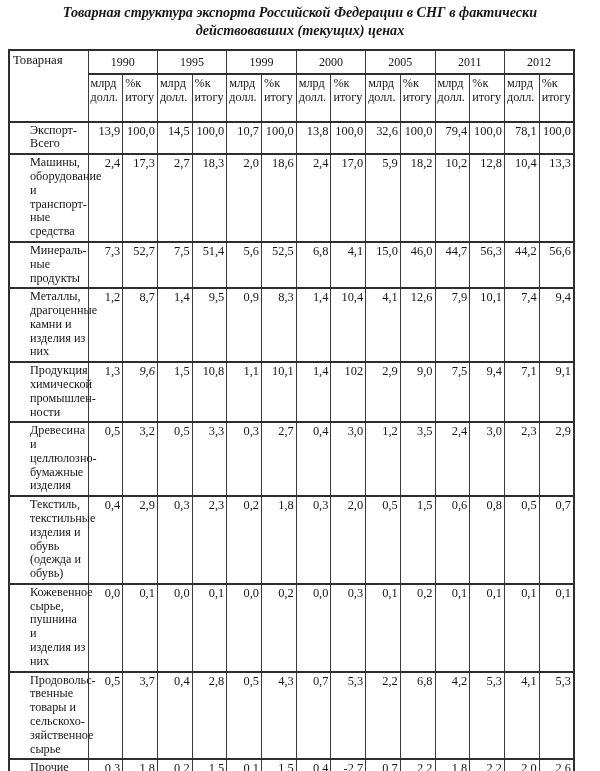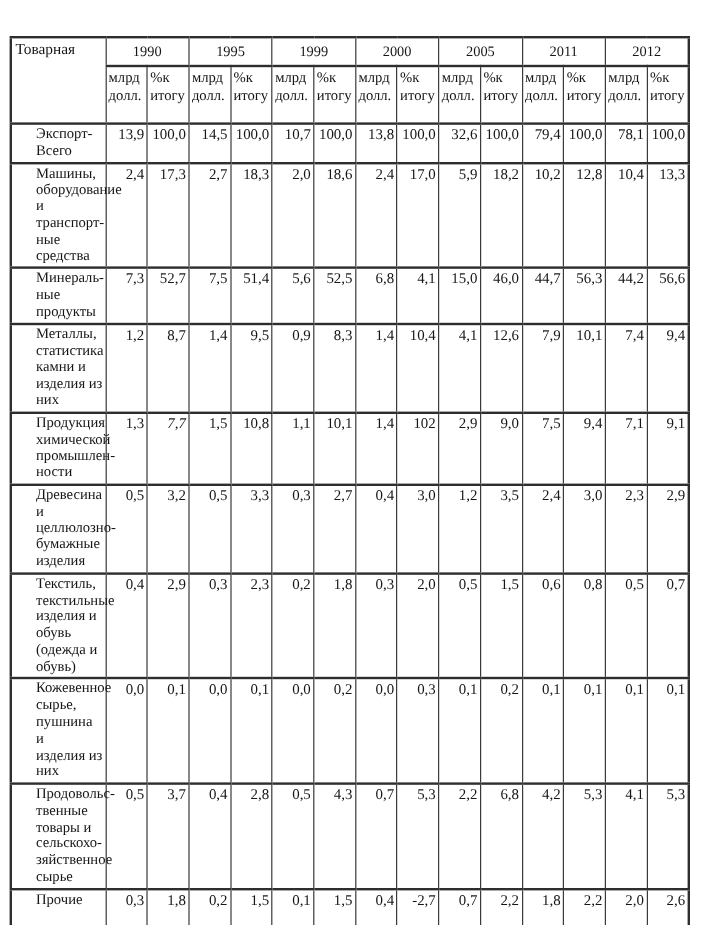--- a/index.html
+++ b/index.html
@@ -90,21 +90,22 @@
   }
   .sources .lead { font-weight: bold; }
 </style>
 </head>
 <body>
 
 <div class="page">
 
 
   <div class="title">
-    <br>
+    <span>Товарная структура экспорта Российской Федерации в СНГ в фактически</span><br>
+    <span>действовавших (текущих) ценах</span>
   </div>
 
   <table class="stat">
     <colgroup>
       <col style="width:79px">
     </colgroup>
     <thead>
       <tr id="year-row">
         <th class="corner" rowspan="2">Товарная</th>
       <th class="year" colspan="2">1990</th>
@@ -199,21 +200,21 @@
           <td class="num">4,1</td>
           <td class="num">15,0</td>
           <td class="num">46,0</td>
           <td class="num">44,7</td>
           <td class="num">56,3</td>
           <td class="num">44,2</td>
           <td class="num">56,6</td>
         </tr>
         <tr>
           <td class="label">Металлы,
-статистика
+драгоценные
 камни и
 изделия из
 них</td>
           <td class="num">1,2</td>
           <td class="num">8,7</td>
           <td class="num">1,4</td>
           <td class="num">9,5</td>
           <td class="num">0,9</td>
           <td class="num">8,3</td>
           <td class="num">1,4</td>
@@ -224,21 +225,21 @@
           <td class="num">10,1</td>
           <td class="num">7,4</td>
           <td class="num">9,4</td>
         </tr>
         <tr>
           <td class="label">Продукция
 химической
 промышлен-
 ности</td>
           <td class="num">1,3</td>
-          <td class="num it">7,7</td>
+          <td class="num it">9,6</td>
           <td class="num">1,5</td>
           <td class="num">10,8</td>
           <td class="num">1,1</td>
           <td class="num">10,1</td>
           <td class="num">1,4</td>
           <td class="num">102</td>
           <td class="num">2,9</td>
           <td class="num">9,0</td>
           <td class="num">7,5</td>
           <td class="num">9,4</td>

